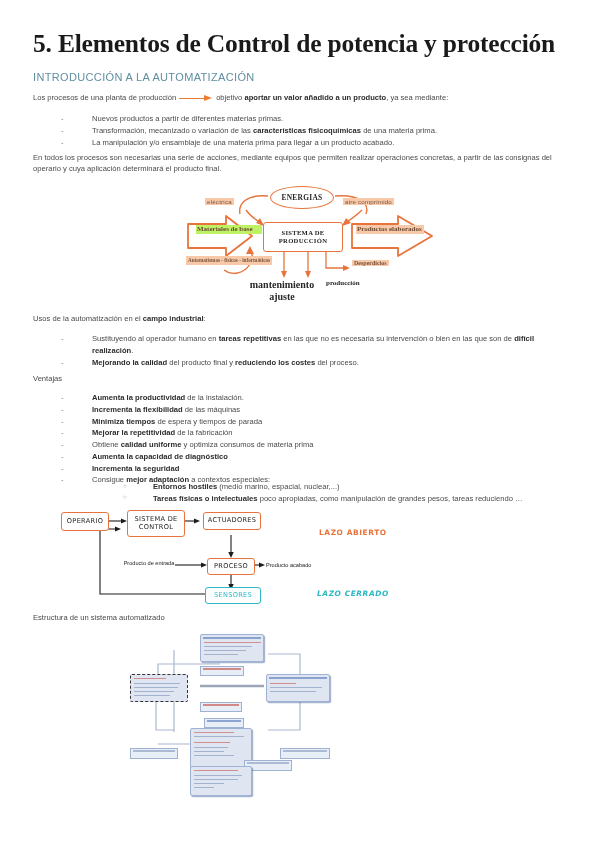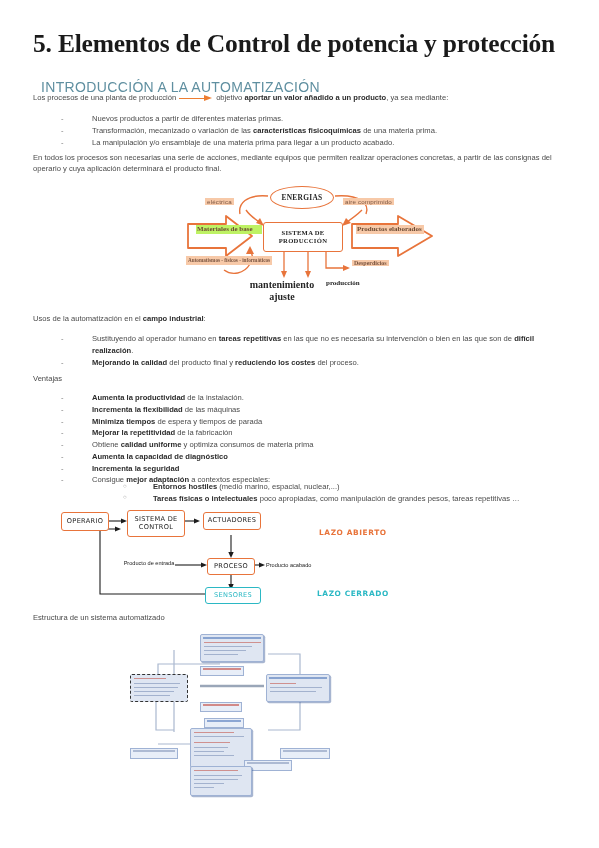--- a/index.html
+++ b/index.html
@@ -8,22 +8,22 @@
   .page{position:absolute;inset:0;padding:16px;}
 
   h1.doc-title{
     position:absolute;left:33px;top:30px;width:540px;margin:0;
     font-family:"Liberation Serif", serif;
     font-size:25.5px;font-weight:bold;color:#1a1a1a;letter-spacing:-0.2px;
     line-height:1.1;
   }
 
   h2.section-heading{
-    position:absolute;left:33px;top:71px;margin:8px;
-    font-size:14px;font-weight:normal;letter-spacing:.35px;
+    position:absolute;left:33px;top:71px;margin:0;
+    font-size:11px;font-weight:normal;letter-spacing:.35px;
     color:#5f8fa0;
   }
 
   .para{
     position:absolute;left:33px;width:536px;
     font-size:7.6px;line-height:1.45;color:#4a4a4a;text-align:left;
   }
   .para b{font-weight:bold;color:#2d2d2d;}
 
   .arrow-inline{
@@ -90,21 +90,21 @@
   .hbox{
     position:absolute;border:1.7px solid #E8743B;border-radius:3px;background:#fff;
     display:flex;align-items:center;justify-content:center;text-align:center;
     font-family:"DejaVu Sans", sans-serif;font-weight:normal;
     font-size:6.6px;color:#1c1c1c;letter-spacing:.3px;line-height:1.2;
   }
   .hbox.teal{border-color:#2BB8C4;color:#2BB8C4;}
   .lz{position:absolute;font-family:"DejaVu Sans", sans-serif;font-weight:bold;
       font-size:7.4px;letter-spacing:.6px;}
   .lz.open{color:#E8743B;}
-  .lz.closed{color:#2BB8C4;}
+  .lz.closed{color:#2BB8C4;font-style:italic;}
   .sm{position:absolute;font-size:5.6px;color:#1c1c1c;line-height:1.2;text-align:center;}
 
   
   .struct{position:absolute;left:128px;top:632px;width:260px;height:152px;}
   .sbox{position:absolute;background:#dfe6f2;border:0.6px solid #9fb2d4;border-radius:2px;
         box-shadow:1.2px 1.2px 0 rgba(60,90,150,.45);}
   .sbox .t{position:absolute;left:2px;top:1.5px;right:2px;height:2.4px;background:#3f6bb5;opacity:.55;}
   .sbox .r{position:absolute;left:3px;right:2px;height:1.3px;background:#c0392b;opacity:.5;}
   .sbox .g{position:absolute;left:3px;right:2px;height:1.3px;background:#7b8fb5;opacity:.6;}
   .sband{position:absolute;background:#e8eef8;border:0.6px solid #9fb2d4;}
@@ -190,21 +190,21 @@
     <li><span class="dash">-</span><b>Minimiza tiempos</b><span> de espera y tiempos de parada</span></li>
     <li><span class="dash">-</span><b>Mejorar la repetitividad</b><span> de la fabricación</span></li>
     <li><span class="dash">-</span><span>Obtiene </span><b>calidad uniforme</b><span> y optimiza consumos de materia prima</span></li>
     <li><span class="dash">-</span><b>Aumenta la capacidad de diagnóstico</b></li>
     <li><span class="dash">-</span><b>Incrementa la seguridad</b></li>
     <li><span class="dash">-</span><span>Consigue </span><b>mejor adaptación</b><span> a contextos especiales:</span></li>
   </ul>
 
   <ul class="circ-list dash-list" style="left:153px;top:481px;width:420px;">
     <li><span class="circ">○</span><b>Entornos hostiles</b><span> (medio marino, espacial, nuclear,...)</span></li>
-    <li><span class="circ">○</span><b>Tareas físicas o intelectuales</b><span> poco apropiadas, como manipulación de grandes pesos, tareas repetitivas …</span></li>
+    <li><span class="circ">○</span><b>Tareas físicas o intelectuales</b><span> poco apropiadas, como manipulación de grandes pesos, tareas reduciendo …</span></li>
   </ul>
 
   <div class="dgm2">
     <svg width="400" height="100" style="position:absolute;left:0;top:0;overflow:visible">
 
       <line x1="53" y1="13" x2="68" y2="13" stroke="#1c1c1c" stroke-width="1.1"></line>
       <polygon points="72,13 66,10.6 66,15.4" fill="#1c1c1c"></polygon>
 
       <line x1="128" y1="13" x2="141" y2="13" stroke="#1c1c1c" stroke-width="1.1"></line>
       <polygon points="145,13 139,10.6 139,15.4" fill="#1c1c1c"></polygon>

